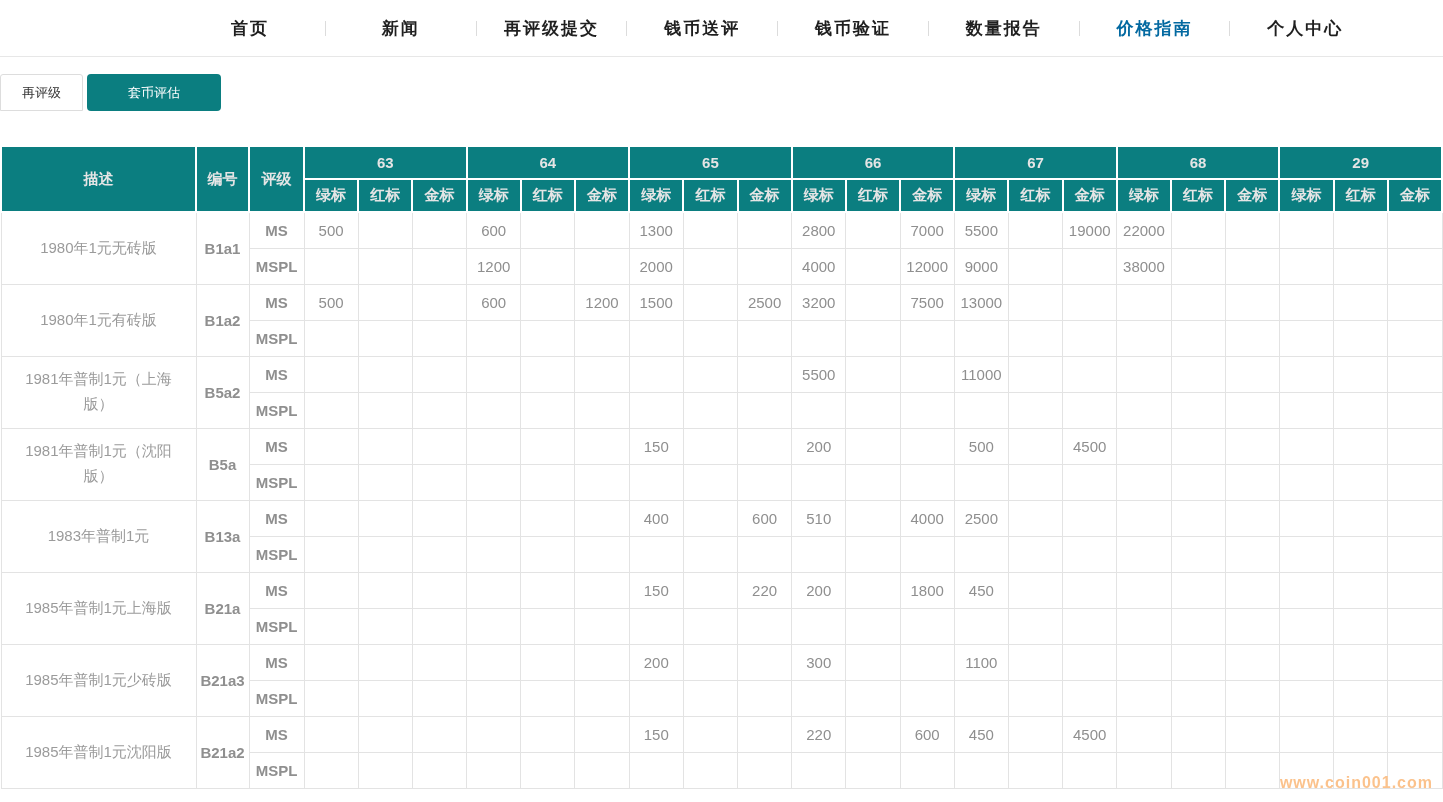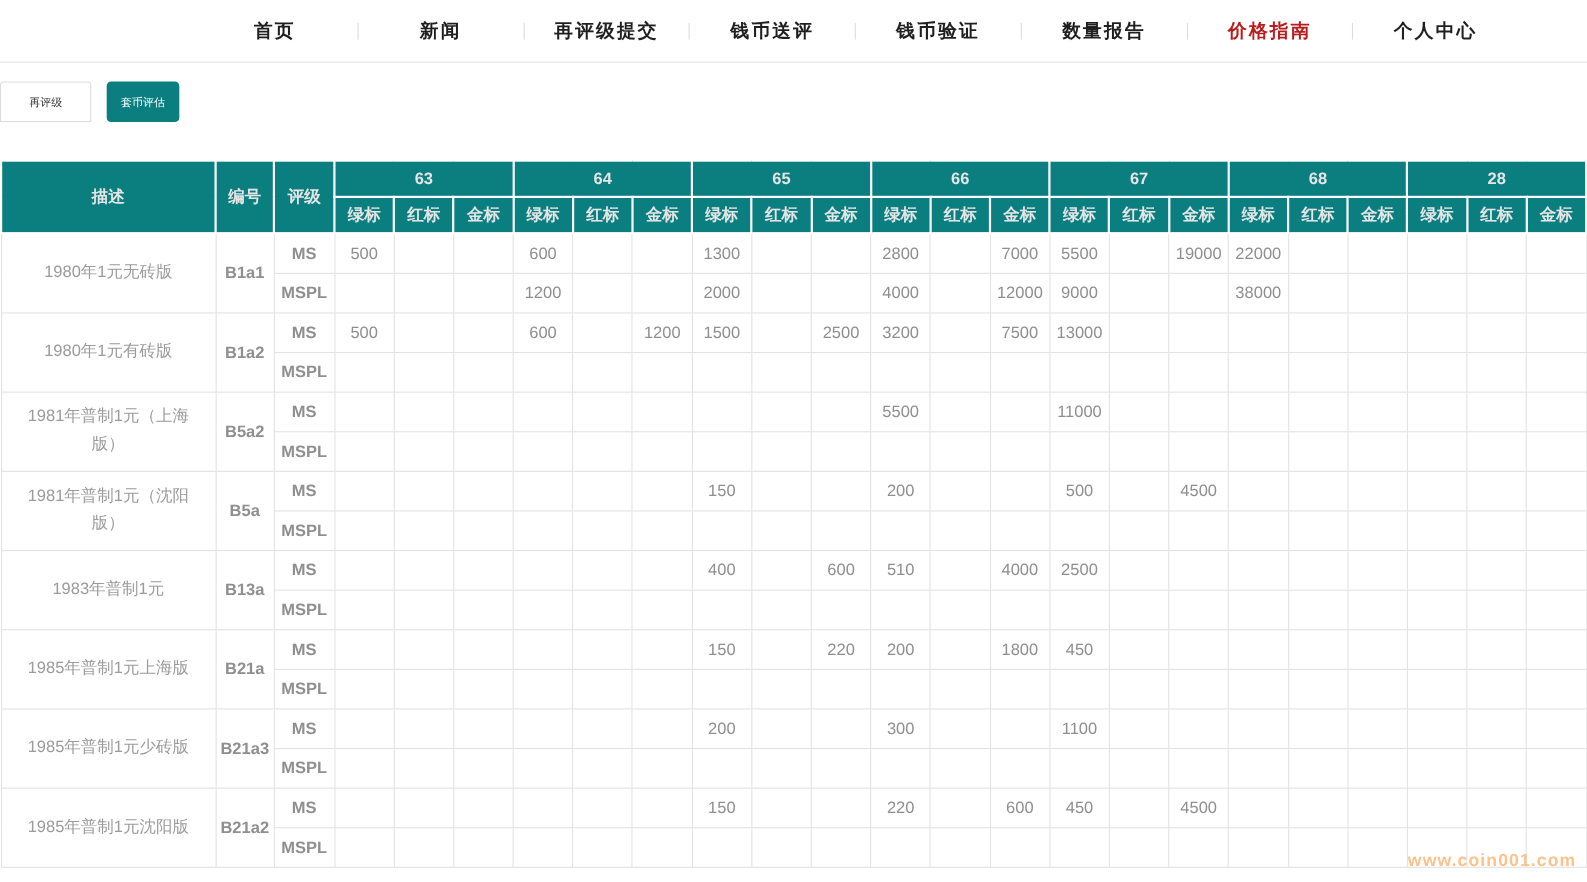--- a/index.html
+++ b/index.html
@@ -10,36 +10,36 @@
     position:relative; overflow:hidden;
   }
 
   
   .topnav { height:57px; border-bottom:1px solid #e7e7e7; display:flex; align-items:center; }
   .nav-inner { margin-left:175px; width:1205px; display:flex; align-items:center; }
   .nav-item {
     flex:1; text-align:center; font-size:17px; font-weight:bold;
     color:#1f1f1f; letter-spacing:2px; cursor:pointer; white-space:nowrap;
   }
-  .nav-item.active { color:#b91c1c; }
+  .nav-item.active { color:#0369a1; }
   .nav-sep { width:1px; height:15px; background:#dcdcdc; flex:0 0 1px; }
 
   
   .tab-bar { margin-top:17px; height:37px; display:flex; align-items:stretch; }
   .tab {
-    font-size:10px; display:flex; align-items:center; justify-content:center;
+    font-size:13px; display:flex; align-items:center; justify-content:center;
     cursor:pointer; white-space:nowrap;
   }
   .tab-inactive {
     width:83px; background:#fff; border:1px solid #ddd;
     border-radius:3px 3px 0 0; color:#333;
   }
   .tab-active {
-    margin-left:14px; background:#0b7e80; color:#fff;
-    border-radius:4px; padding:0 13px;
+    margin-left:4px; background:#0b7e80; color:#fff;
+    border-radius:4px; padding:0 41px;
   }
 
   
   .price-table {
     margin-top:34px; width:1443px;
     border-collapse:collapse; table-layout:fixed;
   }
   .price-table thead th {
     background:#0b7e80; color:#e5e5e5; border:2px solid #fff;
     font-size:15px; font-weight:bold; text-align:center;
@@ -119,21 +119,21 @@
     <tr>
       <th rowspan="2">描述</th>
       <th rowspan="2">编号</th>
       <th rowspan="2">评级</th>
       <th colspan="3" class="th-group">63</th>
       <th colspan="3" class="th-group">64</th>
       <th colspan="3" class="th-group">65</th>
       <th colspan="3" class="th-group">66</th>
       <th colspan="3" class="th-group">67</th>
       <th colspan="3" class="th-group">68</th>
-      <th colspan="3" class="th-group">28</th>
+      <th colspan="3" class="th-group">29</th>
     </tr>
     <tr>
       <th class="th-sub">绿标</th>
       <th class="th-sub">红标</th>
       <th class="th-sub">金标</th>
       <th class="th-sub">绿标</th>
       <th class="th-sub">红标</th>
       <th class="th-sub">金标</th>
       <th class="th-sub">绿标</th>
       <th class="th-sub">红标</th>

